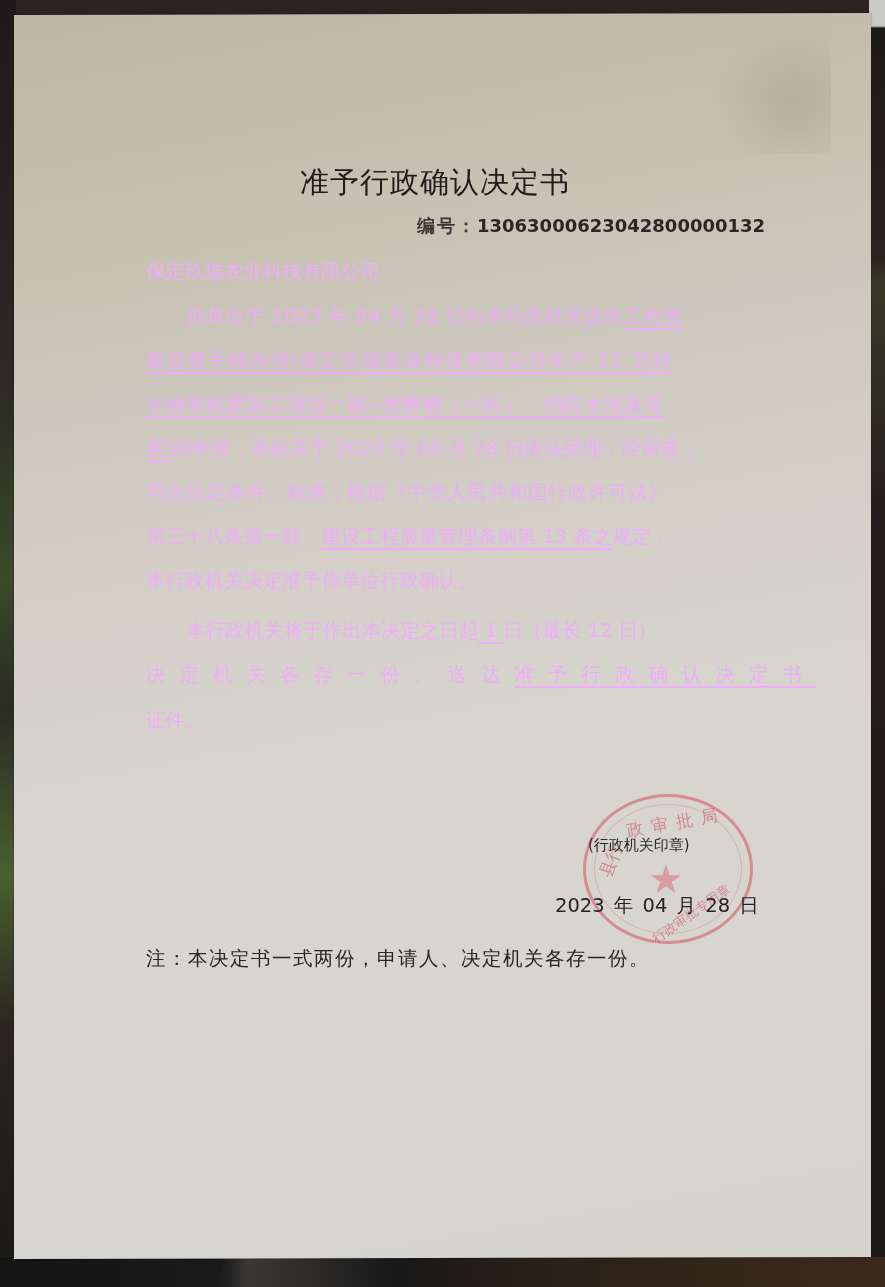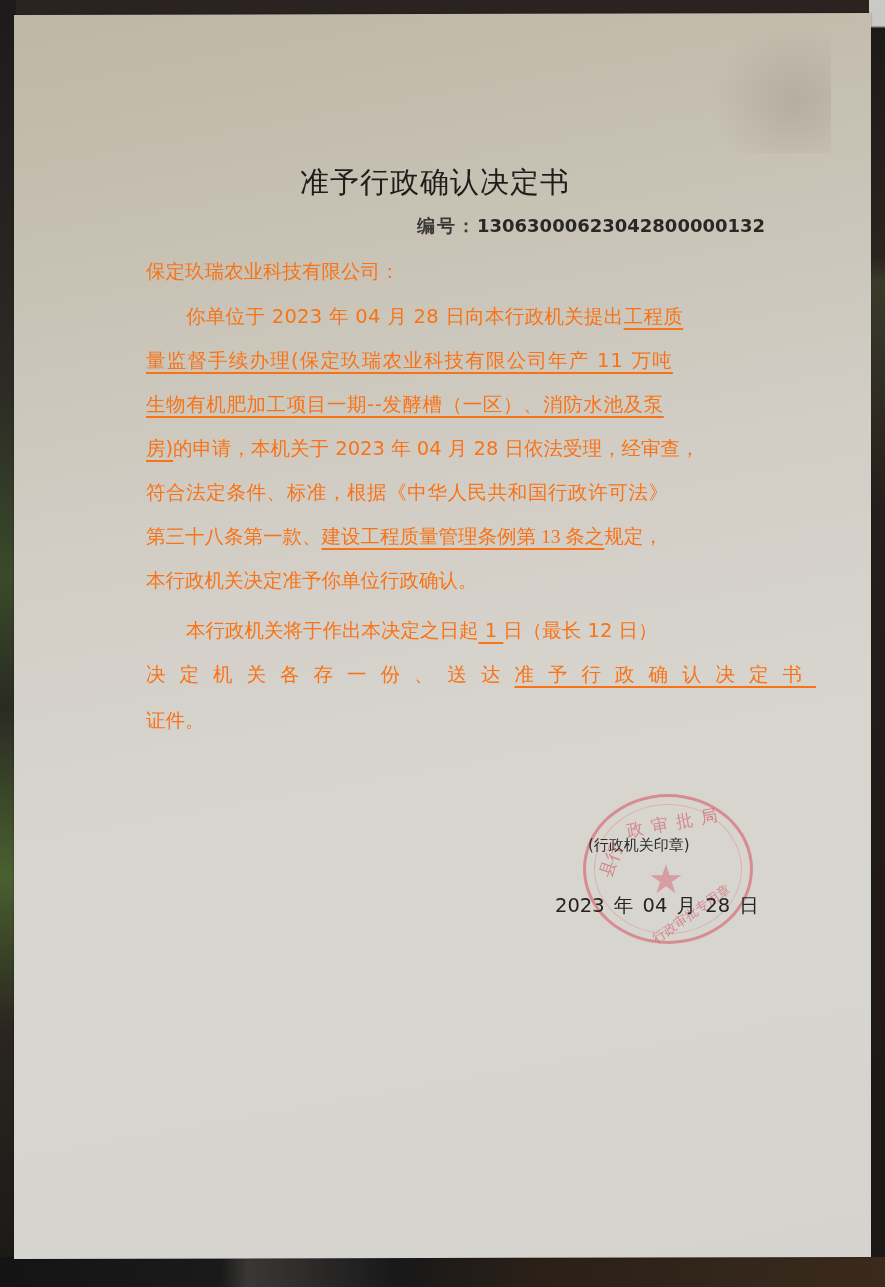--- a/index.html
+++ b/index.html
@@ -40,21 +40,21 @@
     font-family: "DejaVu Serif", serif;
   }
   .docno {
     position: absolute; left: 417px; top: 214px;
     font-size: 18px; color: #2a2826; white-space: nowrap; font-weight: bold;
   }
   .docno .label { color: #3a3836; letter-spacing: 2px; }
   .line {
     position: absolute; left: 146px; width: 610px;
     font-size: 19.5px; line-height: 30px; white-space: nowrap;
-    color: #f97316;
+    color: #f0abfc;
   }
   .u { text-decoration: underline; text-underline-offset: 5px; text-decoration-thickness: 1.5px; margin-top: 8px; }
   .spaced { letter-spacing: 14px; }
   .seal {
     position: absolute; left: 583px; top: 794px; width: 170px; height: 150px;
     border: 3px solid rgba(214, 80, 95, 0.55); border-radius: 50%;
     box-sizing: border-box;
   }
   .seal-inner {
     position: absolute; left: 8px; top: 7px; right: 8px; bottom: 7px;
@@ -93,21 +93,21 @@
   <div class="line" style="top:346px; letter-spacing:1.2px;">
     <span class="u">量监督手续办理(保定玖瑞农业科技有限公司年产 11 万吨</span>
   </div>
   <div class="line" style="top:390px; letter-spacing:0.6px;">
     <span class="u">生物有机肥加工项目一期--发酵槽（一区）、消防水池及泵</span>
   </div>
   <div class="line" style="top:434px;">
     <span class="u">房)</span><span>的申请，本机关于 2023 年 04 月 28 日依法受理，经审查，</span>
   </div>
   <div class="line" style="top:478px; letter-spacing:0.6px;">符合法定条件、标准，根据《中华人民共和国行政许可法》</div>
-  <div class="line" style="top:522px;font-family:Liberation Serif, serif;">
+  <div class="line" style="top:522px;">
     <span>第三十八条第一款、</span><span class="u">建设工程质量管理条例第 13 条之</span><span>规定，</span>
   </div>
   <div class="line" style="top:566px;">本行政机关决定准予你单位行政确认。</div>
 
   <div class="line" style="top:616px;">
     <span style="display:inline-block;width:40px;"></span><span>本行政机关将于作出本决定之日起</span><span class="u"> 1 </span><span>日（最长 12 日）</span>
   </div>
   <div class="line" style="top:660px;">
     <span class="spaced">决定机关各存一份、送达</span><span class="u spaced">准予行政确认决定书</span>
   </div>
@@ -116,13 +116,14 @@
   <div class="seal">
     <div class="seal-inner"></div>
     <div class="seal-text" style="left:40px; top:14px; transform:rotate(-10deg); letter-spacing:8px;">政审批局</div>
     <div class="seal-text" style="left:8px; top:52px; transform:rotate(-70deg);">县行</div>
     <div class="seal-star">★</div>
     <div class="seal-text" style="left:60px; top:108px; font-size:13px; transform:rotate(-35deg);">行政审批专用章</div>
   </div>
 
   <div class="stamp-label">(行政机关印章)</div>
   <div class="date">2023 年 04 月 28 日</div>
+  <div class="note">注：本决定书一式两份，申请人、决定机关各存一份。</div>
 </div>
 
 </body></html>

